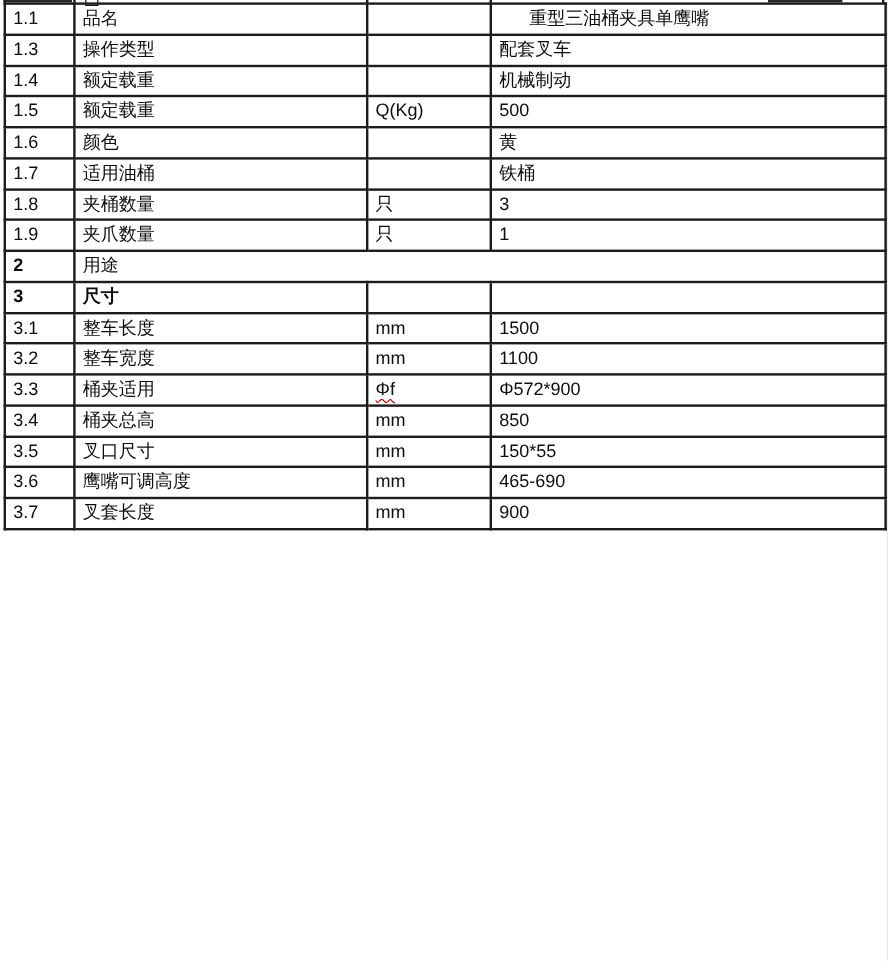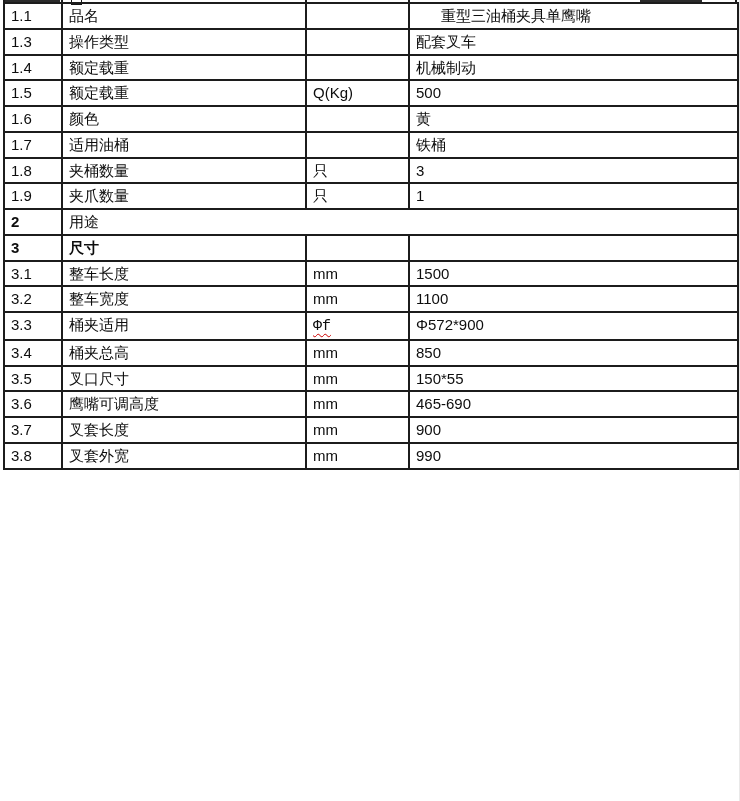--- a/index.html
+++ b/index.html
@@ -30,21 +30,20 @@
   table.spec tr { height: 25px; }
   td.c-unit, td.c-val { padding-left: 9px; }
   .bold { font-weight: bold; }
   .underlined { text-underline-offset: 2px; text-decoration-thickness: 1px; margin-left: 25px; }
   .squiggle {
     text-decoration: underline;
     text-decoration-style: wavy;
     text-decoration-color: #cc0000;
     text-decoration-thickness: 1px;
     text-underline-offset: 3px;
-    font-family: Liberation Mono, monospace;
   }
 
   
   .sliver { position: absolute; top: 0; left: 0; width: 740px; height: 3px; }
   .stub { position: absolute; top: 0; width: 2px; height: 3px; background: #1c1c1c; }
   .seg  { position: absolute; top: 0; height: 1.5px; background: #2a2a2a; }
   .fragment {
     position: absolute; top: -3px; left: 71px;
     width: 9px; height: 6px;
     border: 1.6px solid #151515;
@@ -174,21 +173,15 @@
         <td class="c-name">鹰嘴可调高度</td>
         <td class="c-unit">mm</td>
         <td class="c-val">465-690</td>
       </tr>
       <tr>
         <td class="c-no">3.7</td>
         <td class="c-name">叉套长度</td>
         <td class="c-unit">mm</td>
         <td class="c-val">900</td>
       </tr>
-      <tr>
-        <td class="c-no">3.8</td>
-        <td class="c-name">叉套外宽</td>
-        <td class="c-unit">mm</td>
-        <td class="c-val">990</td>
-      </tr>
     </tbody>
   </table>
 </div>
 
 </body></html>

